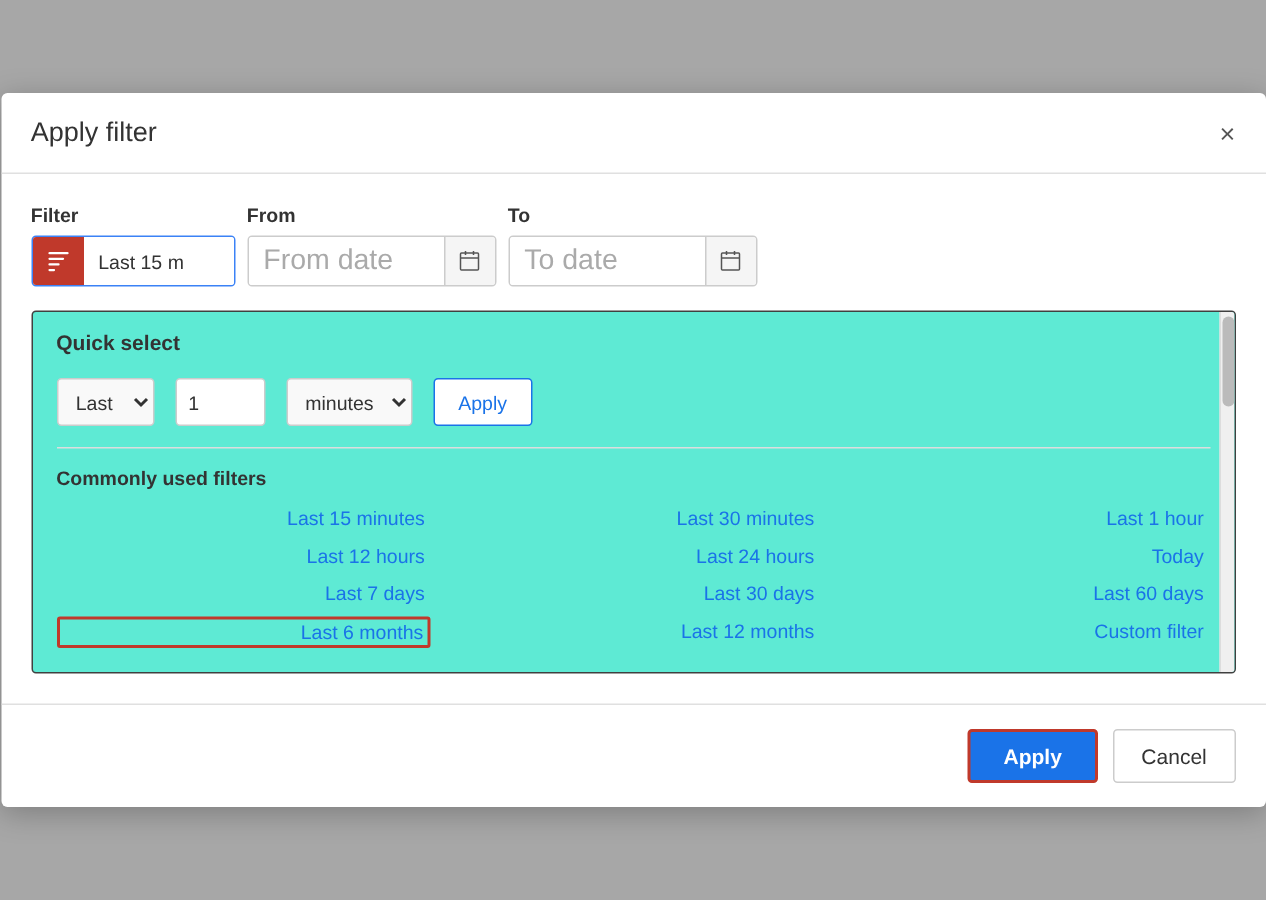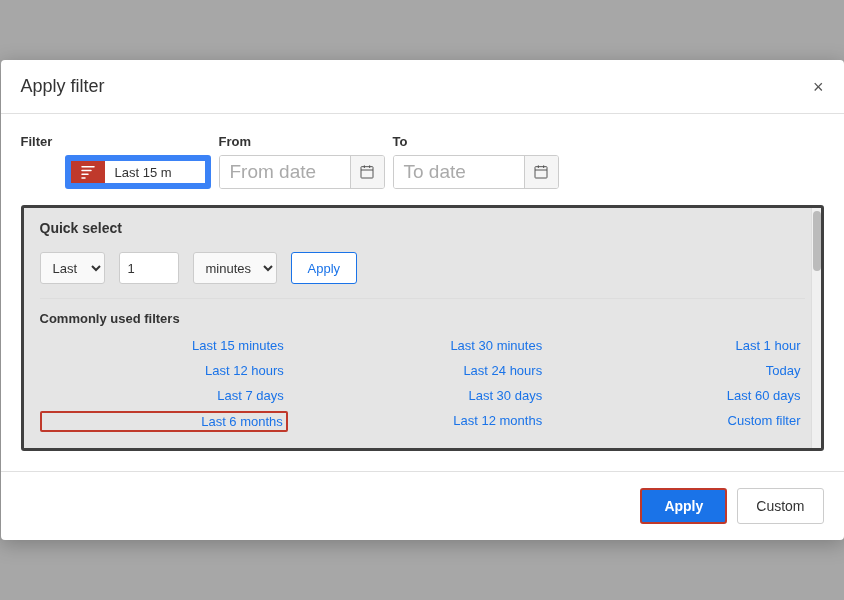--- a/index.html
+++ b/index.html
@@ -73,25 +73,24 @@
 
     .filter-group label {
       font-size: 13px;
       font-weight: 600;
       color: #333;
     }
 
     .filter-input-box {
       display: flex;
       align-items: center;
-      border: 6px solid #3b82f6;
+      border: 1px solid #3b82f6;
       border-radius: 3px;
       overflow: hidden;
       height: 34px;
-      margin-left: 44px;
     }
 
     .filter-icon-btn {
       background: #c0392b;
       border: none;
       width: 34px;
       height: 34px;
       display: flex;
       align-items: center;
       justify-content: center;
@@ -149,23 +148,23 @@
       flex-shrink: 0;
     }
 
     .calendar-btn svg {
       width: 16px;
       height: 16px;
       fill: #555;
     }
 
     .quick-select-panel {
-      border: 3px solid #404040;
-      border-radius: 3px;
-      background: #e5e5e5;
+      border: 1px solid #404040;
+      border-radius: 3px;
+      background: #5eead4;
       overflow: hidden;
       position: relative;
     }
 
     .quick-select-header {
       font-size: 14px;
       font-weight: 600;
       color: #333;
       padding: 12px 16px 8px;
     }
@@ -411,17 +410,17 @@
           <div class="scrollbar-track">
             <div class="scrollbar-thumb"></div>
           </div>
         </div>
       </div>
 
     </div>
 
     <div class="modal-footer">
       <button class="btn-apply">Apply</button>
-      <button class="btn-cancel">Custom</button>
+      <button class="btn-cancel">Cancel</button>
     </div>
 
   </div>
 </div>
 
 </body></html>

